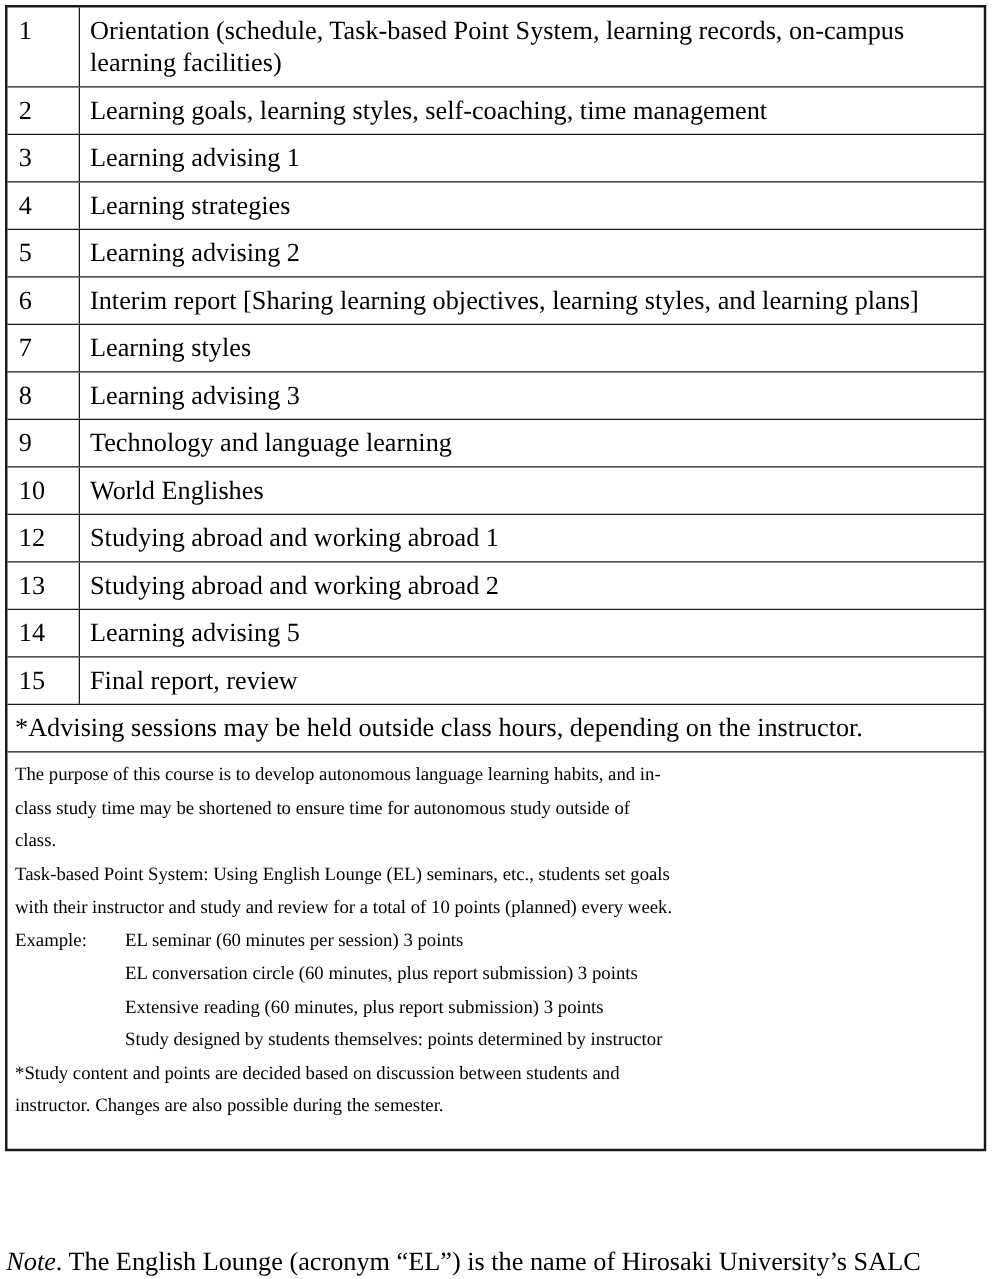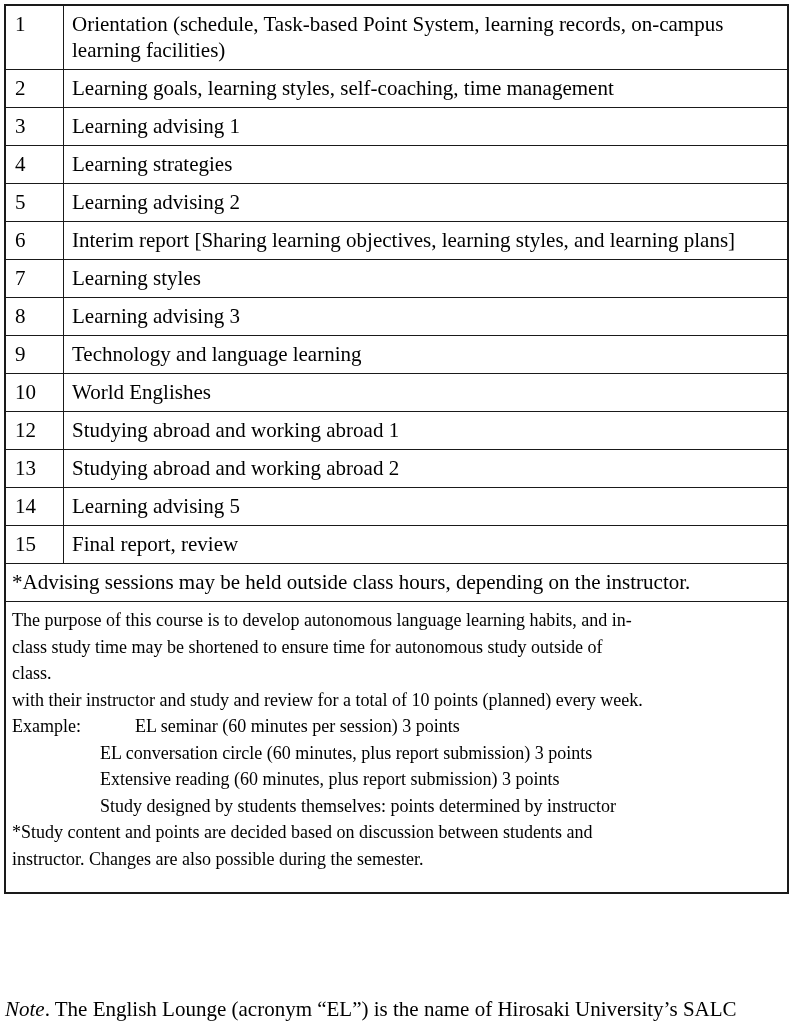--- a/index.html
+++ b/index.html
@@ -44,35 +44,34 @@
   }
   .footnote-row {
     border-top: 1.5px solid #1a1a1a;
     padding: 5px 8px 6px 6px;
     font-size: 21px;
     line-height: 26px;
   }
   .details-row {
     border-top: 1.5px solid #1a1a1a;
     padding: 5px 6px 20px 6px;
-    font-size: 18px;
+    font-size: 15px;
     overflow: hidden;
   }
   .dline {
     line-height: 26.5px;
     white-space: nowrap;
     position: relative;
   }
   .dline.indent { padding-left: 88px; }
   .dline .tab-text {
     position: absolute;
     left: 88px;
     top: 0;
     white-space: nowrap;
-    margin-left: 35px;
   }
   .note-line {
     position: absolute;
     left: 5px;
     top: 996px;
     width: 785px;
     font-size: 21px;
     line-height: 26px;
   }
   .note-line em {
@@ -142,20 +141,21 @@
       <div class="cell-num">15</div>
       <div class="cell-topic">Final report, review</div>
     </div>
 
     <div class="footnote-row">*Advising sessions may be held outside class hours, depending on the instructor.</div>
 
     <div class="details-row">
       <div class="dline">The purpose of this course is to develop autonomous language learning habits, and in-</div>
       <div class="dline">class study time may be shortened to ensure time for autonomous study outside of</div>
       <div class="dline">class.</div>
+      <div class="dline">Task-based Point System: Using English Lounge (EL) seminars, etc., students set goals</div>
       <div class="dline">with their instructor and study and review for a total of 10 points (planned) every week.</div>
       <div class="dline">
         <span>Example:</span>
         <span class="tab-text">EL seminar (60 minutes per session) 3 points</span>
       </div>
       <div class="dline indent">EL conversation circle (60 minutes, plus report submission) 3 points</div>
       <div class="dline indent">Extensive reading (60 minutes, plus report submission) 3 points</div>
       <div class="dline indent">Study designed by students themselves: points determined by instructor</div>
       <div class="dline">*Study content and points are decided based on discussion between students and</div>
       <div class="dline">instructor. Changes are also possible during the semester.</div>

